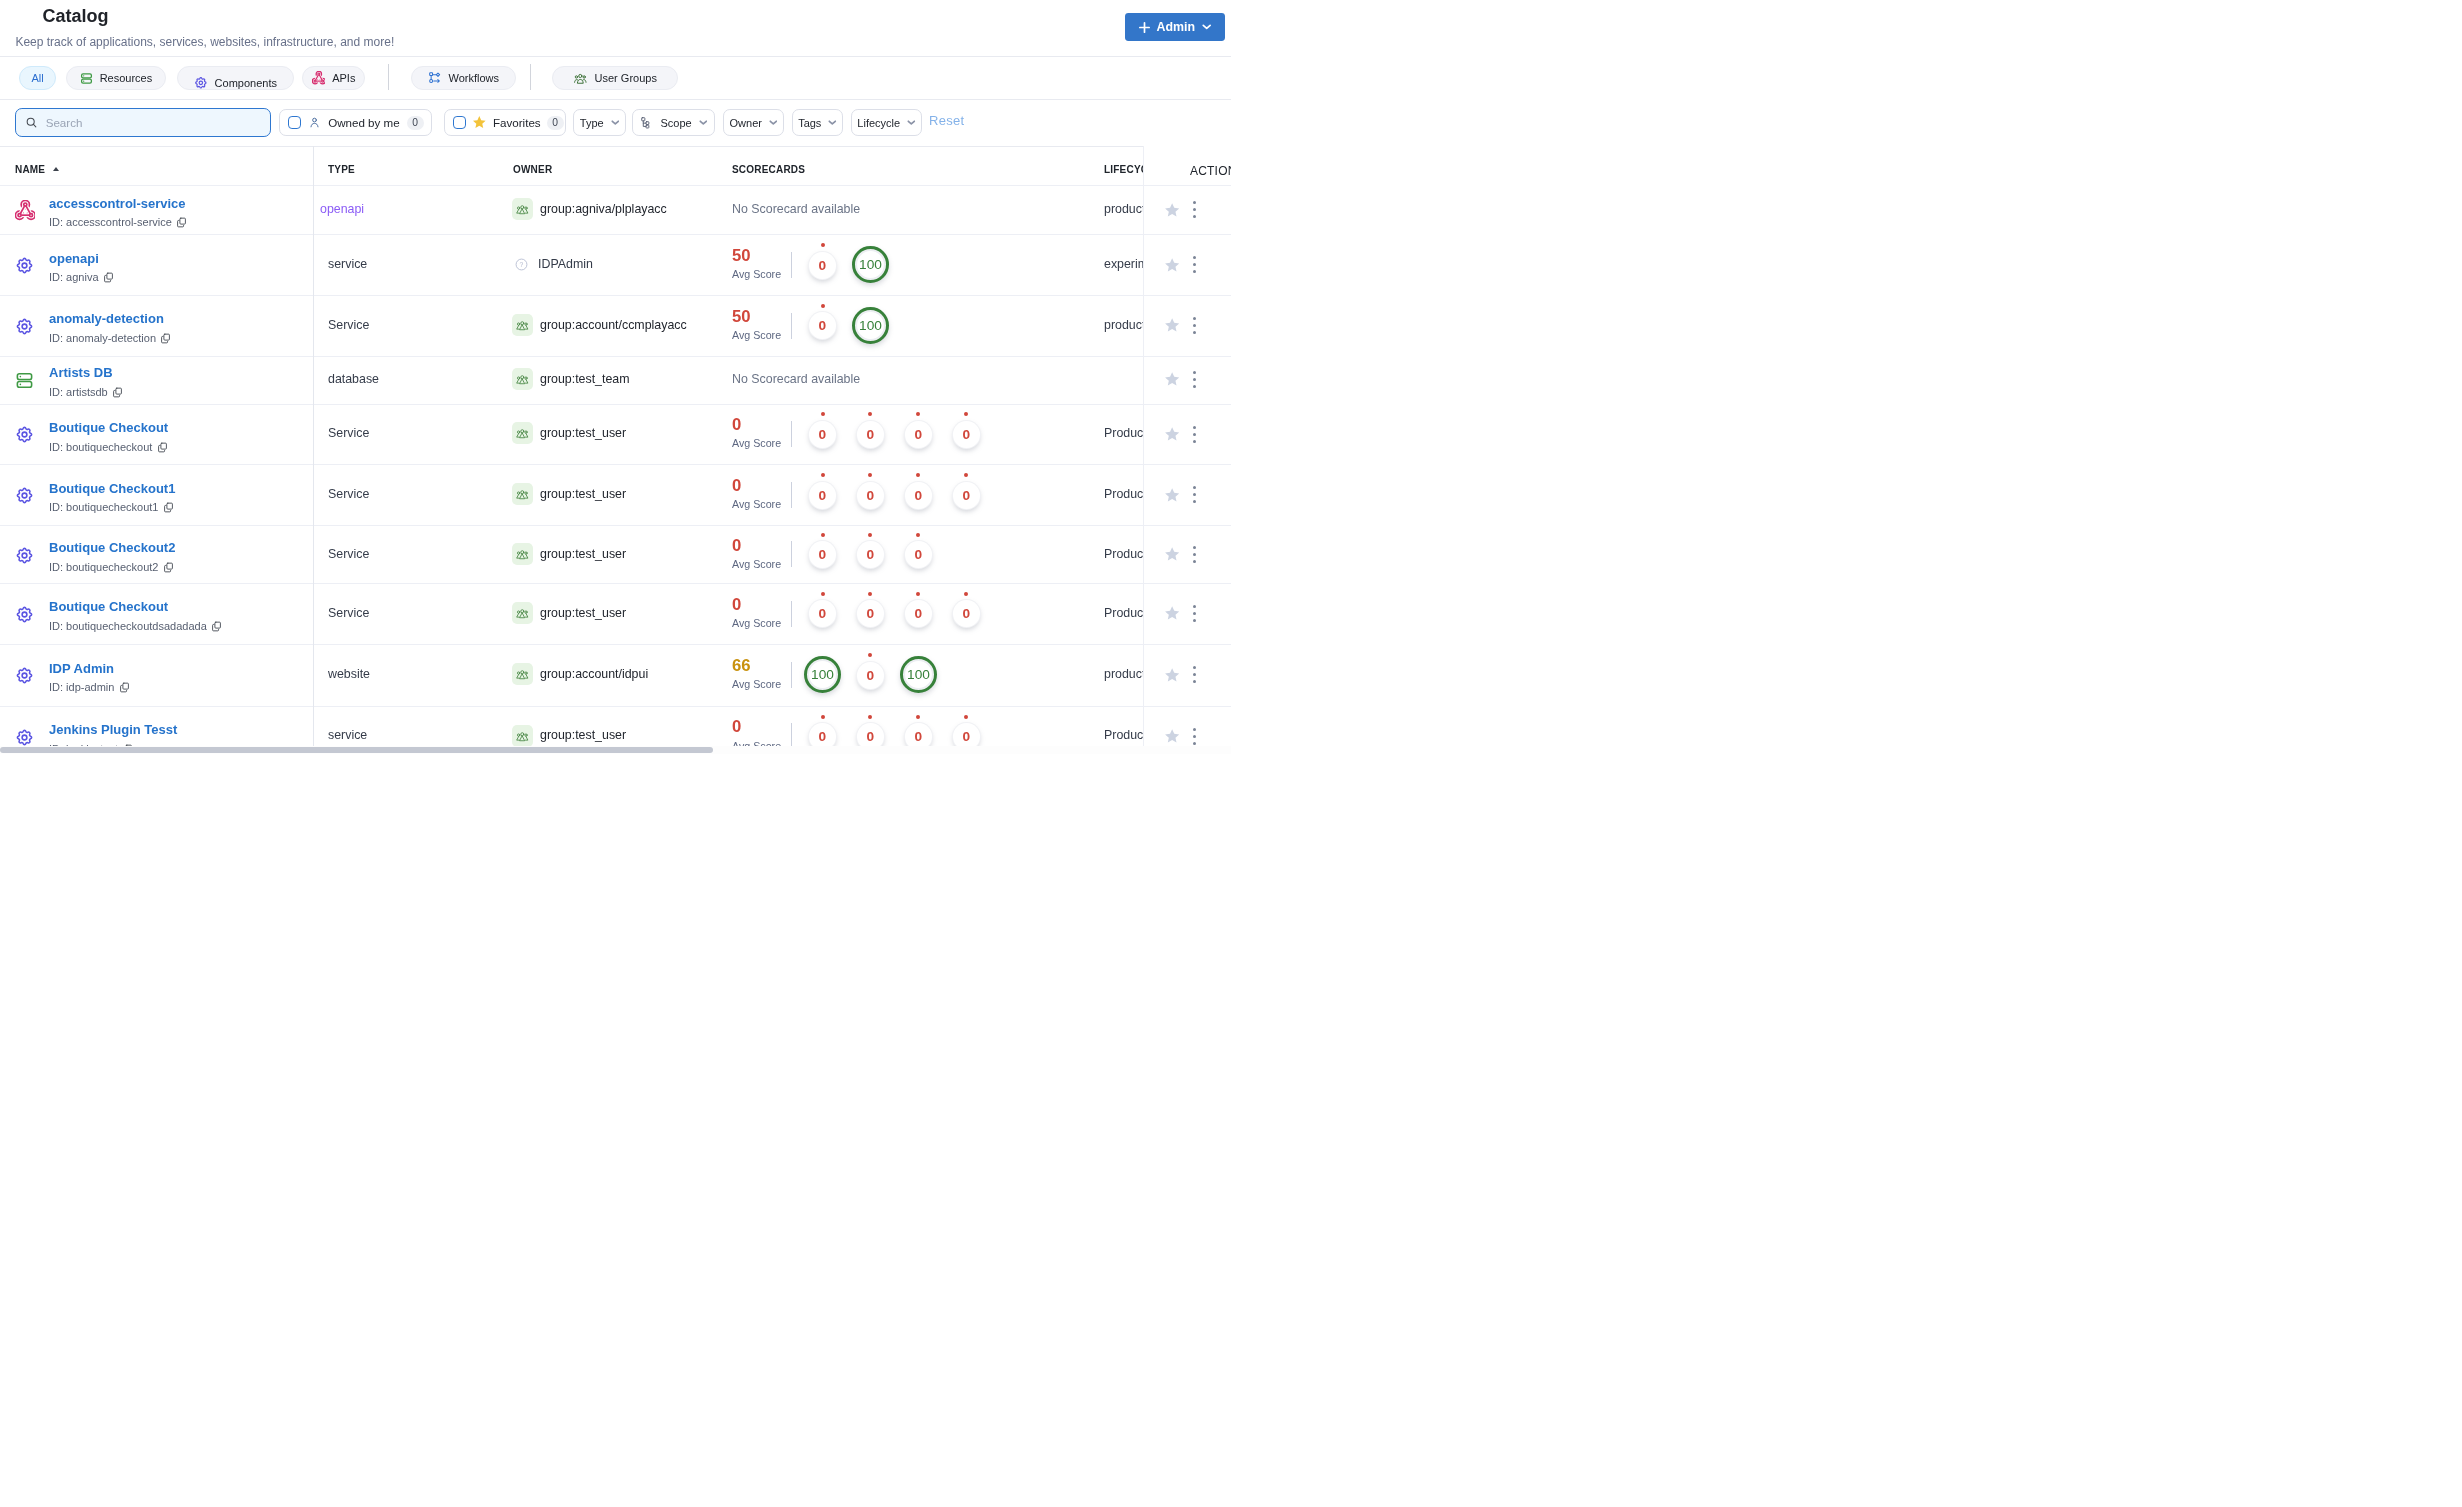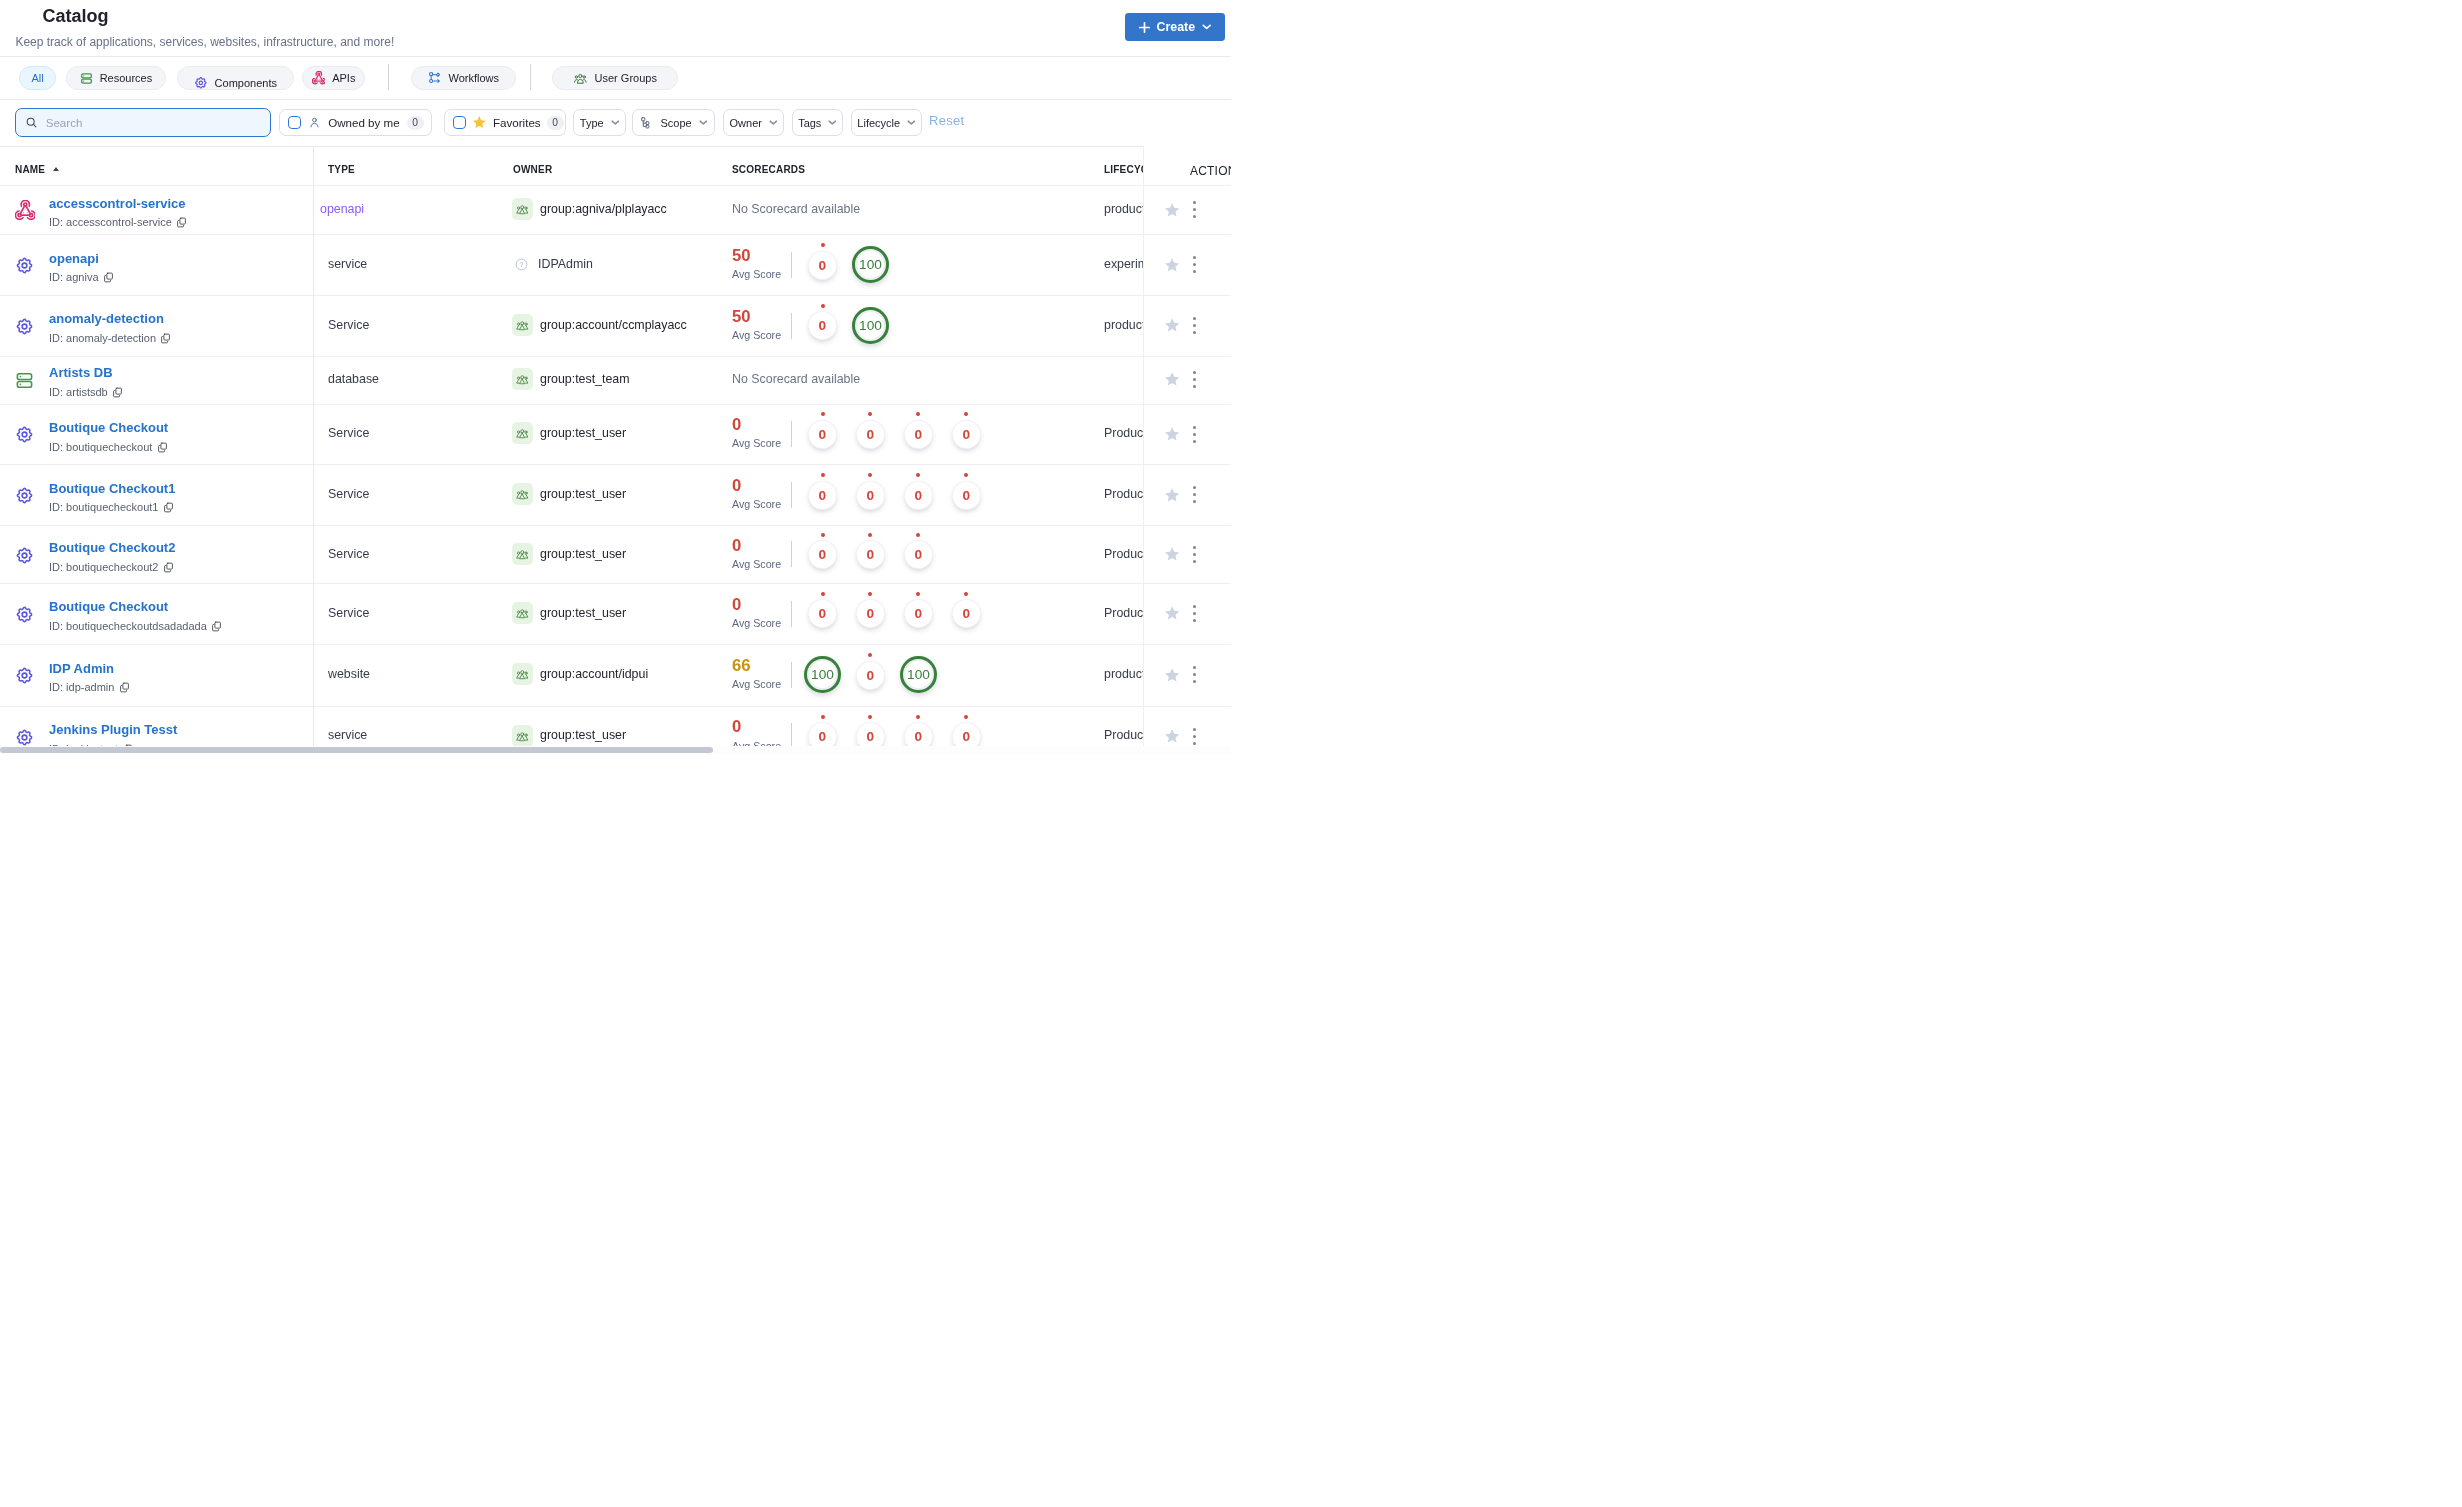--- a/index.html
+++ b/index.html
@@ -3,21 +3,21 @@
 <style>*{margin:0;padding:0;box-sizing:border-box;}body{font-family:"Liberation Sans",sans-serif;-webkit-font-smoothing:antialiased;}svg{flex:none;}</style>
 </head><body>
 <div style="position:relative;width:1231px;height:754px;background:#fff;overflow:hidden;">
 <div style="position:absolute;left:15.4px;top:6.4px;width:514px;height:24px;font-size:18px;font-weight:700;color:#202329;letter-spacing:0;margin-left:27px;">Catalog</div>
 <div style="position:absolute;left:15.4px;top:35px;width:772px;height:17px;font-size:12px;color:#68718a;">Keep track of applications, services, websites, infrastructure, and more!</div>
 <div style="position:absolute;left:1125px;top:13px;width:100px;height:28px;background:#3376c9;border-radius:3.4px;display:flex;align-items:center;justify-content:center;color:#fff;font-size:12.4px;font-weight:700;">
       <span style="display:inline-flex;align-items:center;gap:6.9px;">
         <svg width="11" height="11" viewBox="0 0 13 13" fill="none">
           <path d="M6.5 1v11M1 6.5h11" stroke="#fff" stroke-width="2" stroke-linecap="round"></path>
         </svg>
-        <span>Create</span>
+        <span>Admin</span>
         <svg width="9.4" height="5.6" viewBox="0 0 11 6.5" fill="none">
           <path d="M1.5 1.5 5.5 5.0 9.5 1.5" stroke="#fff" stroke-width="2" stroke-linecap="round" stroke-linejoin="round"></path>
         </svg>
       </span>
     </div>
 <div style="position:absolute;left:0px;top:56px;width:1231px;height:0px;border-top:0.9px solid #e8eaf0;"></div>
 <div style="position:absolute;left:19px;top:66px;width:37px;height:24.4px;background:#e9f6fe;border:0.9px solid #cfeafb;border-radius:13px;display:flex;align-items:center;justify-content:center;gap:6.9px;font-size:11px;font-weight:500;color:#20242b;">
       <span style="color:#2a6dcf;">All</span>
     </div>
 <div style="position:absolute;left:66px;top:66px;width:100px;height:24.4px;background:#f4f5f9;border:0.9px solid #eaecf2;border-radius:13px;display:flex;align-items:center;justify-content:center;gap:6.9px;font-size:11px;font-weight:500;color:#20242b;">

